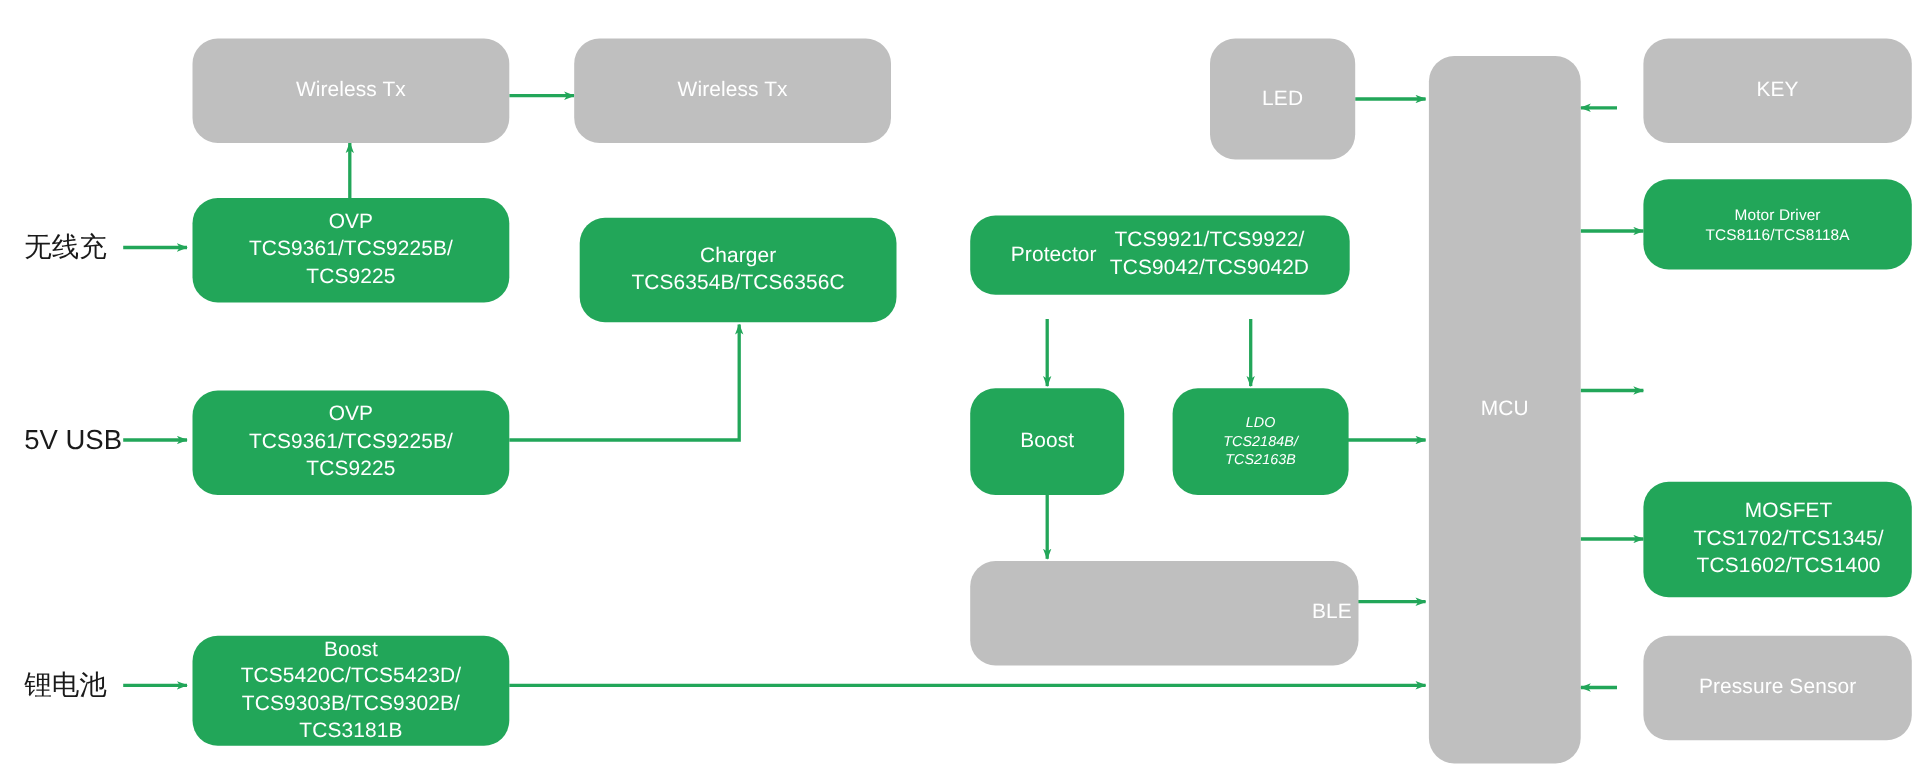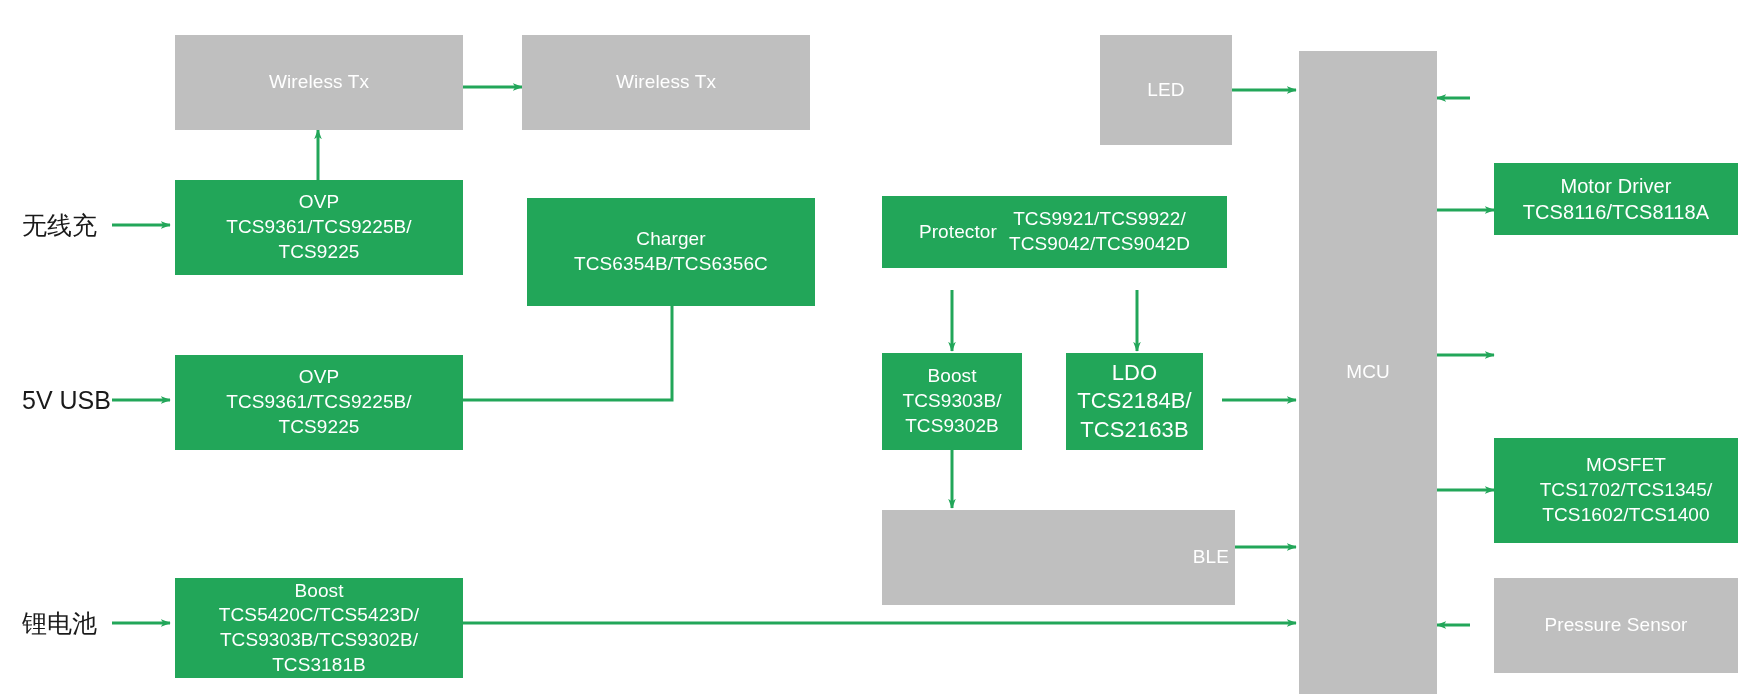--- a/index.html
+++ b/index.html
@@ -18,20 +18,21 @@
     position:absolute;
     box-sizing:border-box;
     display:flex;
     align-items:center;
     justify-content:center;
     text-align:center;
     color:#ffffff;
     line-height:1.30;
     white-space:pre-line;
     letter-spacing:.1px;
+    border-radius:23px;
   }
   .box.green{background:#22a659;}
   .box.gray{background:#bfbfbf;}
   .box .txt{padding:0 6px;}
   .iolabel{
     position:absolute;
     color:#1a1a1a;
     font-size:25px;
     line-height:1.1;
     white-space:nowrap;
@@ -111,38 +112,36 @@
     <span class="txt">TCS9361/TCS9225B/
 TCS9225</span>
   </div>
 
   <div class="box green" style="left:175px;top:355px;width:288px;height:95px;font-size:19px;flex-direction:column;">
     <span class="txt">OVP</span>
     <span class="txt">TCS9361/TCS9225B/
 TCS9225</span>
   </div>
 
-  <div class="box green" style="left:527px;top:198px;width:288px;height:108px;font-size:19px;flex-direction:column;">
+  <div class="box green" style="left:527px;top:198px;width:288px;height:95px;font-size:19px;flex-direction:column;">
     <span class="txt">Charger</span>
     <span class="txt">TCS6354B/TCS6356C</span>
   </div>
 
   <div class="box green" style="left:882px;top:196px;width:345px;height:72px;font-size:19px;flex-direction:row;">
     <span class="txt">Protector</span>
     <span class="txt">TCS9921/TCS9922/
 TCS9042/TCS9042D</span>
   </div>
 
   <div class="box green" style="left:882px;top:353px;width:140px;height:97px;font-size:19px;flex-direction:column;">
     <span class="txt">Boost</span>
-    <span class="txt">TCS9303B/
-TCS9302B</span>
   </div>
 
-  <div class="box green" style="left:1066px;top:353px;width:137px;height:97px;font-size:22px;flex-direction:column;">
+  <div class="box green" style="left:1066px;top:353px;width:160px;height:97px;font-size:13px;flex-direction:column;font-style:italic;">
     <span class="txt">LDO</span>
     <span class="txt">TCS2184B/
 TCS2163B</span>
   </div>
 
   <div class="box gray" style="left:882px;top:510px;width:353px;height:95px;font-size:19px;justify-content:flex-end;">
     <span class="txt">BLE</span>
   </div>
 
   <div class="box green" style="left:175px;top:578px;width:288px;height:100px;font-size:19px;flex-direction:column;">
@@ -153,22 +152,25 @@
   </div>
 
   <div class="box gray" style="left:1100px;top:35px;width:132px;height:110px;font-size:19px;">
     <span class="txt">LED</span>
   </div>
 
   <div class="box gray" style="left:1299px;top:35px;width:138px;height:643px;font-size:19px;margin-top:16px;">
     <span class="txt">MCU</span>
   </div>
 
+  <div class="box gray" style="left:1494px;top:35px;width:244px;height:95px;font-size:19px;">
+    <span class="txt">KEY</span>
+  </div>
 
-  <div class="box green" style="left:1494px;top:163px;width:244px;height:72px;font-size:20px;flex-direction:column;">
+  <div class="box green" style="left:1494px;top:163px;width:244px;height:82px;font-size:14px;flex-direction:column;">
     <span class="txt">Motor Driver</span>
     <span class="txt">TCS8116/TCS8118A</span>
   </div>
 
 
   <div class="box green" style="left:1494px;top:438px;width:244px;height:105px;font-size:19px;flex-direction:column;padding-left:20px;">
     <span class="txt">MOSFET</span>
     <span class="txt">TCS1702/TCS1345/
 TCS1602/TCS1400</span>
   </div>

